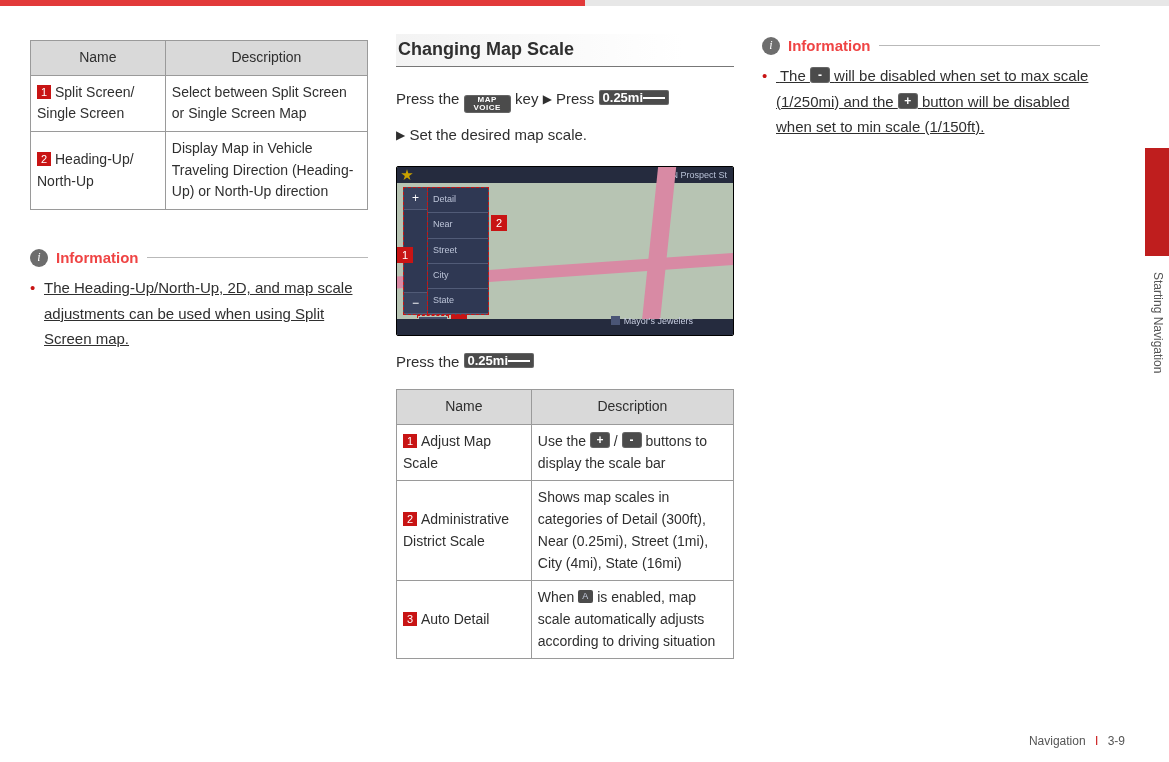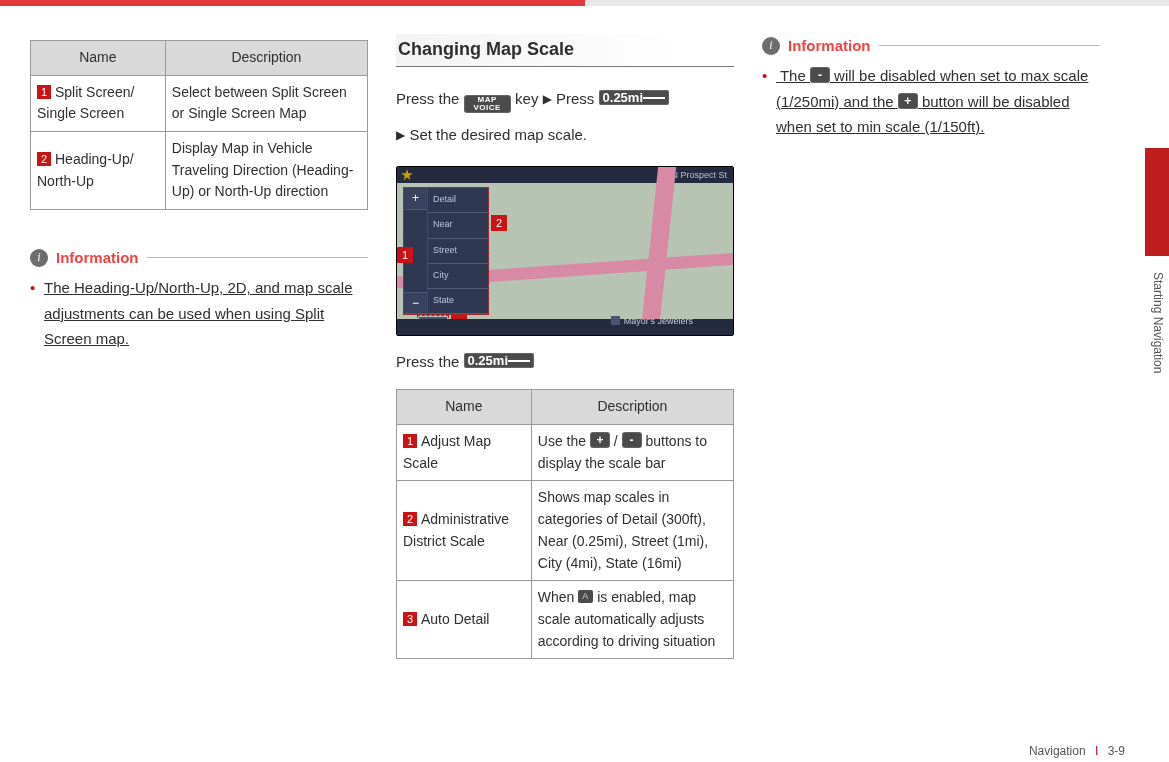--- a/index.html
+++ b/index.html
@@ -213,21 +213,21 @@
     width: 24px; height: 108px;
     background: #bf1e1e;
   }
   .side-label {
     position: absolute;
     right: 4px; top: 272px;
     writing-mode: vertical-rl;
     font-size: 12px; color:#555;
   }
   .footer {
-    position: absolute; right: 44px; bottom: 4px;
+    position: absolute; right: 44px; bottom: 14px;
     font-size: 12px; color:#555;
   }
   .footer .sep{ color:#c81414; margin: 0 6px;}
   .a-ico {
     display:inline-block; width:15px; height:13px; background:#4b4b4b; border-radius:2px;
     vertical-align:-1px; position:relative;
   }
   .a-ico::after{content:"A"; color:#c9d0e2; font-size:9px; position:absolute; left:4px; top:0;}
 </style>
 </head>

